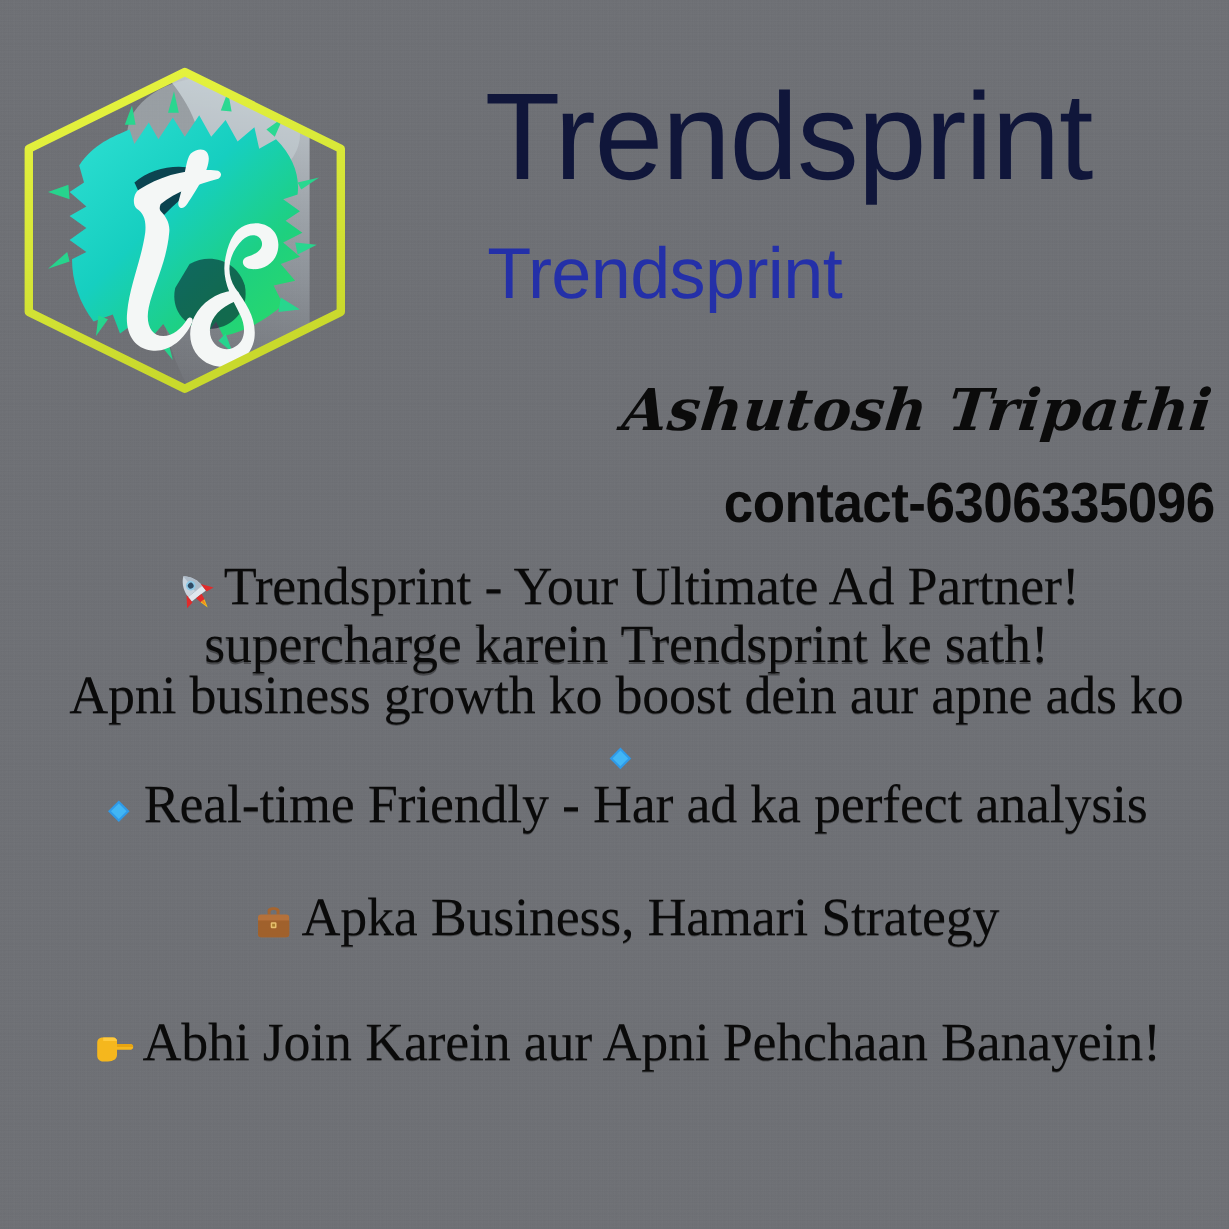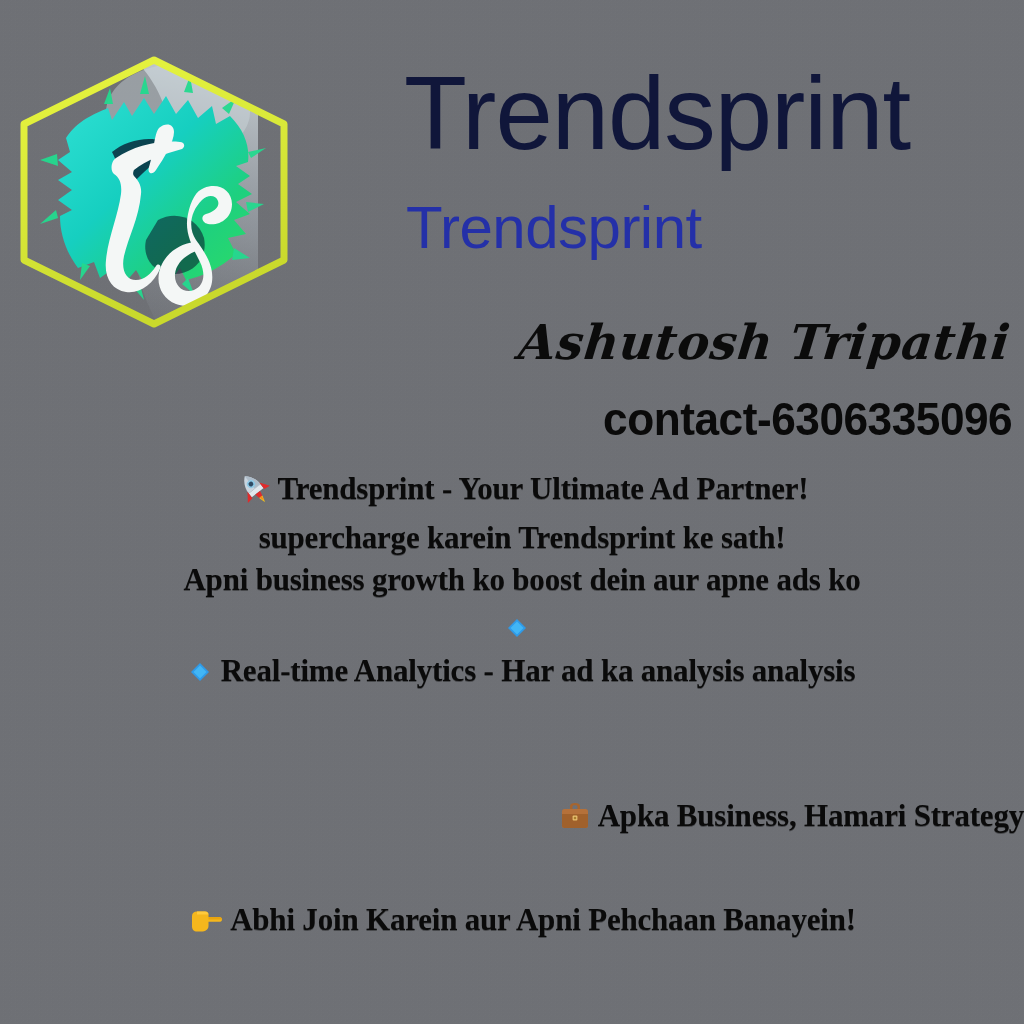--- a/index.html
+++ b/index.html
@@ -109,37 +109,37 @@
     position: absolute;
     left: 0;
     top: 468px;
     width: 1024px;
     text-align: center;
     color: #0a0a0a;
   }
 
   .line {
     font-family: "Liberation Serif", "DejaVu Serif", serif;
-    font-weight: bold;
-    font-size: 31px;
+    font-weight: normal;
+    font-size: 45px;
     line-height: 41px;
     color: #0a0a0a;
     white-space: nowrap;
     letter-spacing: -0.2px;
     text-shadow: 0 1px 0 rgba(0,0,0,0.35);
     padding-left: 20px;
   }
 
   .group-hero .line { margin-bottom: 0; }
   .group-hero .line + .line { margin-top: 1px; }
 
   .bullets { margin-top: 6px; }
   .bullets .line { margin-top: 1px; }
 
-  .group-close { margin-top: 102px; text-align: right; }
+  .group-close { margin-top: 51px; }
   .group-close .line + .line { margin-top: 2px; }
 
   .group-cta { margin-top: 56px; }
 
   
   .gl {
     display: inline-block;
     vertical-align: -7px;
     margin-right: 6px;
   }
@@ -269,21 +269,21 @@
             <polygon points="11,4.5 17.5,11 11,17.5 4.5,11" fill="#42b6f5"></polygon>
           </svg>
         </span>
       </div>
       <div class="line">
         <span class="gl-bullet">
           <svg width="22" height="22" viewBox="0 0 22 22" xmlns="http://www.w3.org/2000/svg">
             <polygon points="11,2 20,11 11,20 2,11" fill="#2f9ae8"></polygon>
             <polygon points="11,4.5 17.5,11 11,17.5 4.5,11" fill="#42b6f5"></polygon>
           </svg>
-        </span><span>Real-time Analytics - Har ad ka analysis analysis</span>
+        </span><span>Real-time Friendly - Har ad ka perfect analysis</span>
       </div>
     </div>
 
     <div class="group-close">
       <div class="line">
         <span class="gl">
           <svg width="34" height="34" viewBox="0 0 34 34" xmlns="http://www.w3.org/2000/svg">
             <path d="M12 7 C12 5 14 4 17 4 C20 4 22 5 22 7 L22 10 L19.5 10 L19.5 7.6
                      C19.5 6.7 18.5 6.3 17 6.3 C15.5 6.3 14.5 6.7 14.5 7.6 L14.5 10 L12 10 Z" fill="#a6652f"></path>
             <rect x="4" y="10" width="26" height="19" rx="2.5" fill="#b5713a"></rect>

